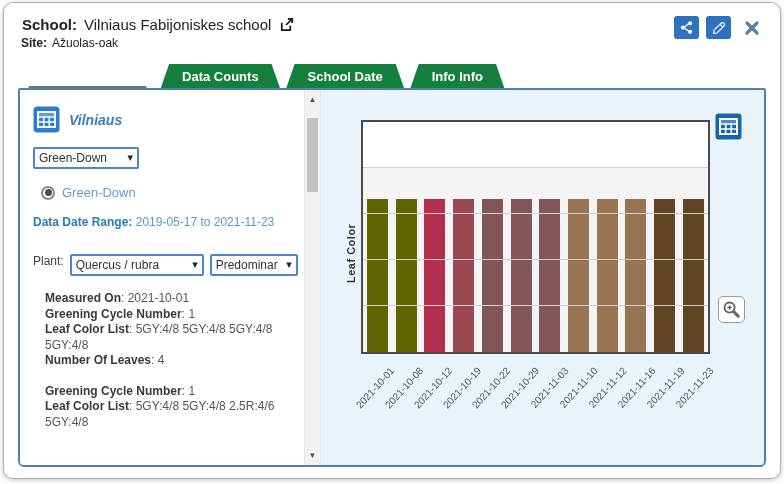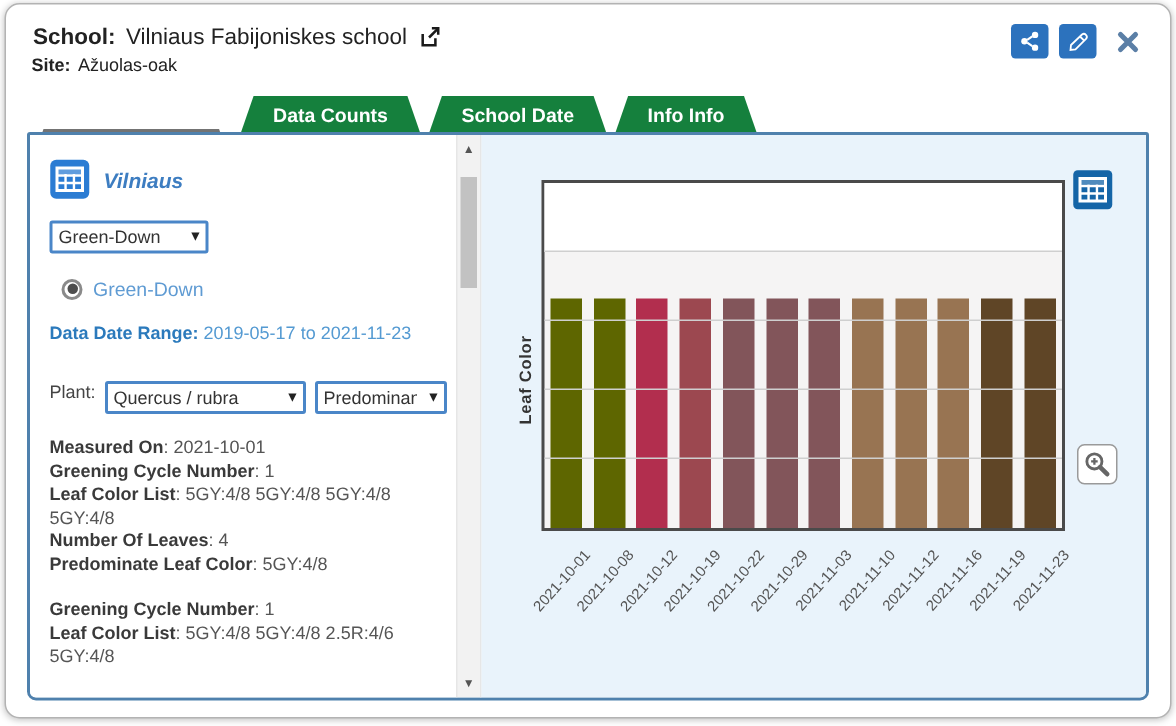--- a/index.html
+++ b/index.html
@@ -57,21 +57,21 @@
     background:#4d4d4d; }
   .radio-label { color:#5f9bd3; font-size:13px; }
   .daterange { margin-top:15px; font-size:12px; }
   .daterange .lbl { color:#2b7abc; font-weight:bold; }
   .daterange .val { color:#549ad2; }
   .plant-row { margin-top:25px; display:flex; align-items:flex-start; gap:6px; }
   .plant-sel { width:134px; }
   .pred-sel { width:88px; }
   .m-block { margin-top:15px; line-height:15.5px; }
   .m-block b { color:#3a3a3a; }
-  .m-block .m-row { color:#555; }
+  .m-block .m-row { color:#555;margin-left:12px; }
 
   
   .vscroll { width:17px; flex-shrink:0; background:#f2f2f2;
     border-left:1px solid #e6e6e6; border-right:1px solid #e6e6e6;
     position:relative; }
   .varrow { position:absolute; left:0; right:0; text-align:center;
     font-size:8px; color:#555; cursor:pointer; }
   .varrow.up { top:5px; } .varrow.down { bottom:5px; }
   .vthumb { position:absolute; left:2px; right:2px; top:28px; height:74px;
     background:#c2c2c2; cursor:pointer; }
@@ -195,21 +195,20 @@
           </select>
         </span>
       </div>
 
       <div>
           <div class="m-block">
             <div class="m-row"><b>Measured On</b>: 2021-10-01</div>
             <div class="m-row"><b>Greening Cycle Number</b>: 1</div>
             <div class="m-row"><b>Leaf Color List</b>: 5GY:4/8 5GY:4/8 5GY:4/8 5GY:4/8</div>
             <div class="m-row"><b>Number Of Leaves</b>: 4</div>
-            <div class="m-row"><b>Predominate Leaf Color</b>: 5GY:4/8</div>
           </div>
           <div class="m-block">
             <div class="m-row"><b>Greening Cycle Number</b>: 1</div>
             <div class="m-row"><b>Leaf Color List</b>: 5GY:4/8 5GY:4/8 2.5R:4/6 5GY:4/8</div>
           </div>
         </div>
     </div>
 
     <div class="vscroll">
       <span class="varrow up">▲</span>

